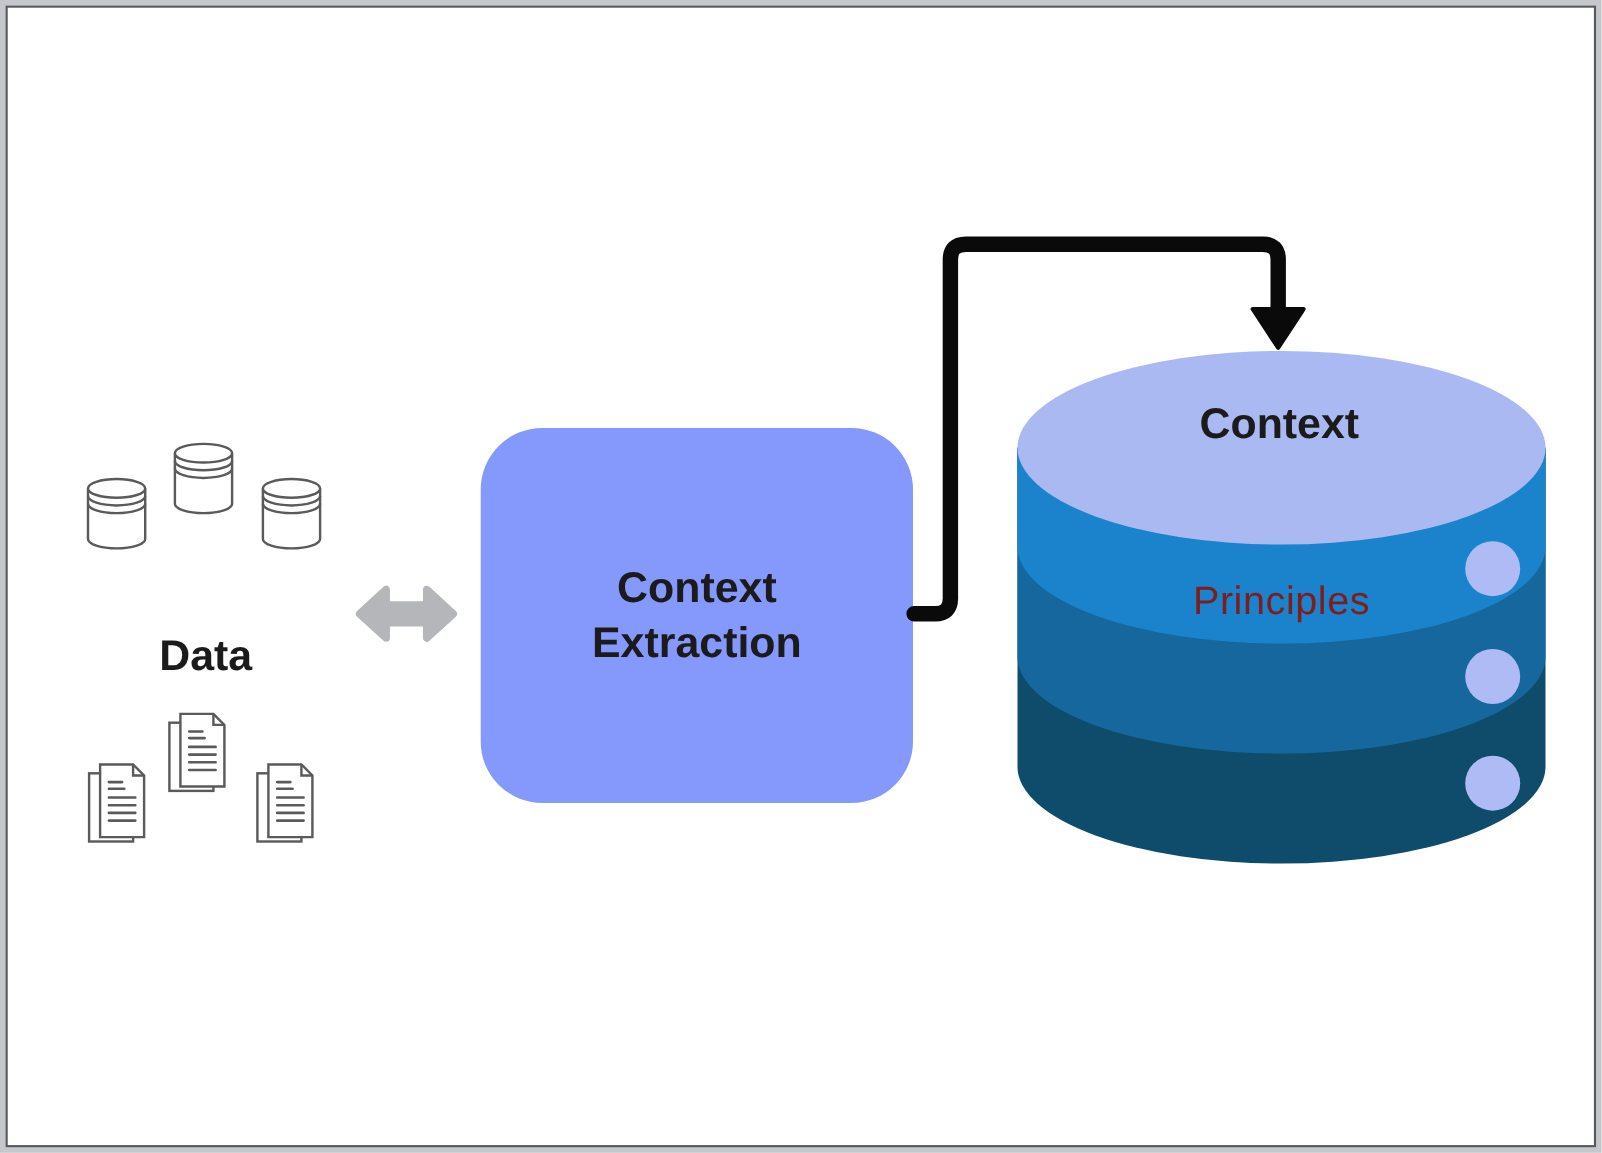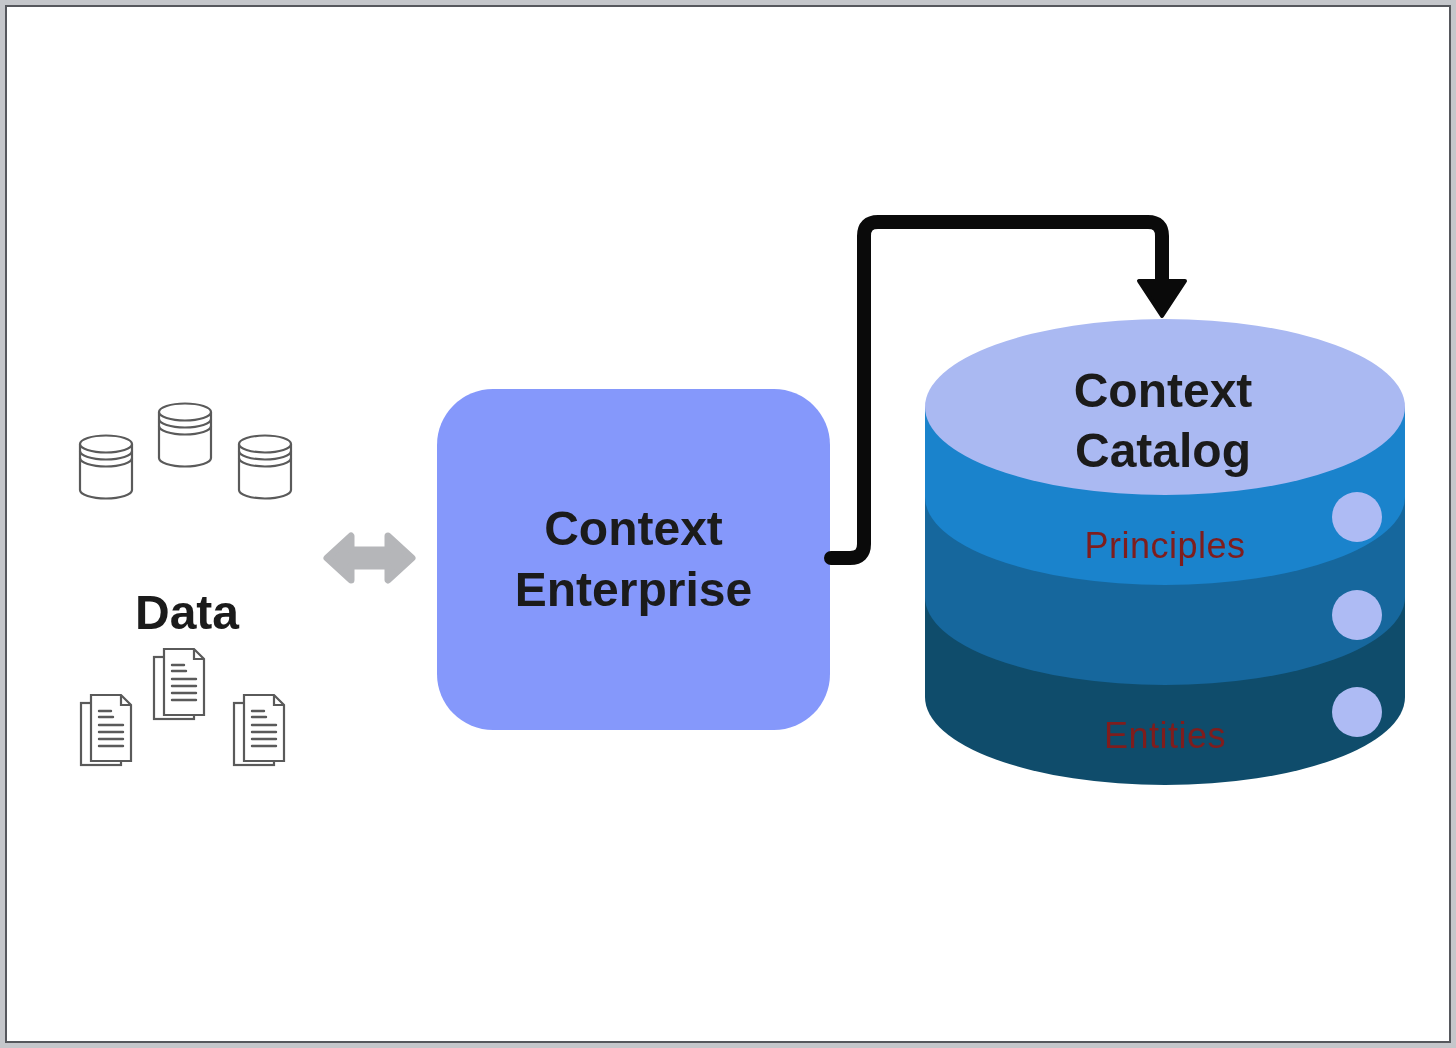--- a/index.html
+++ b/index.html
@@ -9,21 +9,21 @@
   }
   .canvas{
     position:absolute;left:5px;top:5px;right:5px;bottom:5px;
     background:#ffffff;border:2px solid #56585d;box-sizing:border-box;
   }
   .layer-svg{position:absolute;left:0;top:0;width:1456px;height:1048px;}
 
   
   .big-label{
     position:absolute;font-weight:bold;color:#1b1b1b;text-align:center;
-    font-size:48px;line-height:1.26;letter-spacing:0px;white-space:nowrap;
+    font-size:39px;line-height:1.26;letter-spacing:0px;white-space:nowrap;
   }
   .ent-label{left:0px;top:516px;width:360px;}
   .extract-label{
     left:430px;top:382px;width:393px;height:341px;
     display:flex;align-items:center;justify-content:center;
   }
   .catalog-title{
     left:956px;top:354px;width:400px;
   }
   .band-label{
@@ -113,21 +113,21 @@
       <path class="outline" d="M14 4 H44 L54 14 V70 H14 Z"></path>
       <path class="outline-line" d="M44 4 V14 H54"></path>
       <path class="doc-rule" d="M22 20 H34 M22 26 H36 M22 34 H46 M22 41 H46 M22 48 H46 M22 55 H46"></path>
     </svg>
   </div>
 
   <div class="extract-box"></div>
   <div class="big-label extract-label">
     <div>
       <span>Context</span><br>
-      <span>Enterprise</span>
+      <span>Extraction</span>
     </div>
   </div>
 
   <svg class="layer-svg" viewBox="0 0 1456 1048">
 
     <g>
       <path class="sync-arrow" d="M320 551 L344 529 L344 543 L381 543 L381 529 L405 551 L381 573 L381 559 L344 559 L344 573 Z"></path>
     </g>
 
     <g>
@@ -141,18 +141,16 @@
       <path class="cat-band1" d="M918 400 L918 490 A240 88 0 0 0 1398 490 L1398 400 Z"></path>
       <ellipse class="cat-top" cx="1158" cy="400" rx="240" ry="88"></ellipse>
       <circle class="cat-dot" cx="1350" cy="510" r="25"></circle>
       <circle class="cat-dot" cx="1350" cy="608" r="25"></circle>
       <circle class="cat-dot" cx="1350" cy="705" r="25"></circle>
     </g>
   </svg>
 
   <div class="big-label catalog-title">
     <span>Context</span><br>
-    <span>Catalog</span>
   </div>
   <div class="band-label band-principles">Principles</div>
-  <div class="band-label band-entities">Entities</div>
 
 </div>
 
 </body></html>

